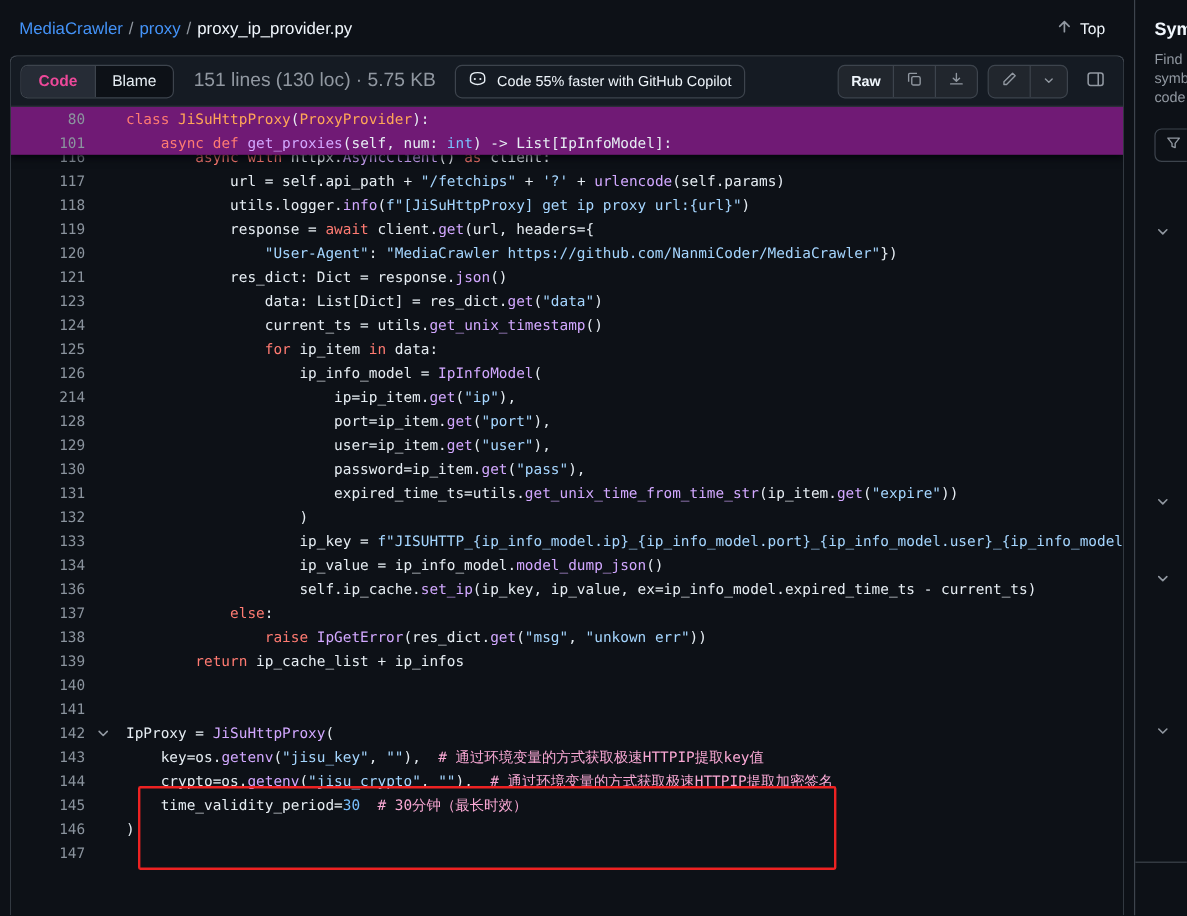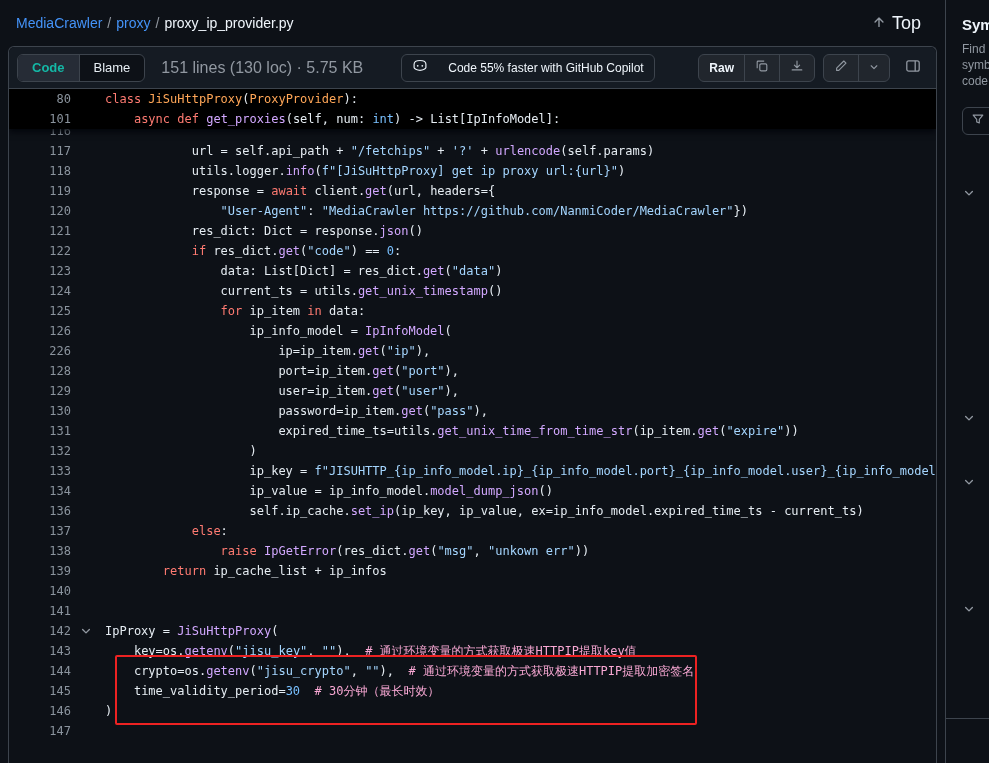--- a/index.html
+++ b/index.html
@@ -6,38 +6,38 @@
   html,body{width:989px;height:763px;overflow:hidden}
   body{background:#0d1117;color:#e6edf3;font-family:"Liberation Sans",sans-serif;position:relative}
   .layout{display:flex;width:989px;height:763px}
   .main{flex:0 0 945px;width:945px;display:flex;flex-direction:column;overflow:hidden}
   
   .topbar{height:46px;flex:none;display:flex;align-items:center;justify-content:space-between;padding:0 16px}
   .breadcrumb{font-size:14px;display:flex;align-items:center}
   .bc-link{color:#4493f8;cursor:pointer}
   .bc-sep{color:#9198a1;margin:0 5px}
   .bc-file{font-weight:400;color:#f0f6fc}
-  .top-btn{display:flex;align-items:center;gap:6px;background:transparent;border:none;color:#f0f6fc;font-size:18px;cursor:pointer;padding:4px 8px;border-radius:6px}
+  .top-btn{display:flex;align-items:center;gap:6px;background:transparent;border:none;color:#f0f6fc;font-size:13px;cursor:pointer;padding:4px 8px;border-radius:6px}
   
   .content-box{margin:0 8px;border:1px solid #3d444d;border-bottom:none;border-radius:6px 6px 0 0;flex:1;display:flex;flex-direction:column;overflow:hidden;background:#0d1117}
   .toolbar{height:42px;flex:none;display:flex;align-items:center;gap:8px;padding:0 8px;background:#151b23;border-bottom:1px solid #3d444d;border-radius:6px 6px 0 0}
   .seg{display:flex;border:1px solid #3d444d;border-radius:6px;overflow:hidden;height:28px;background:#0d1117}
   .seg-btn{padding:0 14px;font-size:13px;display:flex;align-items:center;background:transparent;border:none;color:#e6edf3;cursor:pointer}
-  .seg-btn.active{background:#262c36;border-right:1px solid #3d444d;font-weight:700;color:#14b8a6}
+  .seg-btn.active{background:#262c36;border-right:1px solid #3d444d;font-weight:700;color:#ec4899}
   .stats{font-size:16px;color:#9198a1;margin-left:8px;white-space:nowrap}
-  .copilot{display:flex;align-items:center;gap:20px;font-size:12px;color:#f0f6fc;border:1px solid #3d444d;border-radius:6px;height:28px;padding:0 10px;margin-left:30px;white-space:nowrap;cursor:pointer;background:transparent}
+  .copilot{display:flex;align-items:center;gap:8px;font-size:12px;color:#f0f6fc;border:1px solid #3d444d;border-radius:6px;height:28px;padding:0 10px;margin-left:8px;white-space:nowrap;cursor:pointer;background:transparent}
   .right-cluster{margin-left:auto;display:flex;align-items:center;gap:8px}
   .btn-group{display:flex;height:28px;border:1px solid #3d444d;border-radius:6px;overflow:hidden;background:#21262d}
   .gbtn{display:flex;align-items:center;padding:0 10px;background:transparent;border:none;cursor:pointer}
   .gbtn+.gbtn{border-left:1px solid #3d444d}
   .gbtn .lbl{font-size:12px;font-weight:700;color:#f0f6fc}
   .icon-btn{width:30px;height:28px;display:flex;align-items:center;justify-content:center;background:transparent;border:none;border-radius:6px;cursor:pointer}
   
   .code-area{flex:1;position:relative;overflow:hidden;font-family:"DejaVu Sans Mono","Liberation Mono",monospace;font-size:12px;line-height:20px;font-variant-ligatures:none}
-  .sticky{position:relative;z-index:2;background:#000000;box-shadow:0 3px 6px rgba(1,4,9,.85)}
+  .sticky{position:relative;z-index:2;background:#701a75;box-shadow:0 3px 6px rgba(1,4,9,.85)}
   .code-body{position:relative;z-index:1;margin-top:-8px}
   .crow{display:flex;height:20px;white-space:pre}
   .ln{flex:0 0 62px;text-align:right;color:#8b949e;cursor:pointer;user-select:none}
   .fold{flex:0 0 34px;display:flex;align-items:center;padding-left:9px}
   .ct{white-space:pre}
   .tk-k{color:#ff7b72}
   .tk-s{color:#a5d6ff}
   .tk-f{color:#d2a8ff}
   .tk-c{color:#ffa657}
   .tk-n{color:#79c0ff}
@@ -129,32 +129,31 @@
 
       <div class="code-area">
         <div class="sticky">
           <div>
               <div class="crow"><span class="ln">80</span><span class="fold"></span><span class="ct"><span class="tk-k">class </span><span class="tk-c">JiSuHttpProxy</span><span class="tk-d">(</span><span class="tk-c">ProxyProvider</span><span class="tk-d">):</span></span></div>
               <div class="crow"><span class="ln">101</span><span class="fold"></span><span class="ct">    <span class="tk-k">async</span><span class="tk-d"> </span><span class="tk-k">def</span><span class="tk-d"> </span><span class="tk-f">get_proxies</span><span class="tk-d">(self, num: </span><span class="tk-n">int</span><span class="tk-d">) -&gt; List[IpInfoModel]:</span></span></div>
             </div>
         </div>
         <div class="code-body">
           <div>
-              <div class="crow"><span class="ln">116</span><span class="fold"></span></div>
+              <div class="crow"><span class="ln">116</span><span class="fold"></span><span class="ct">        <span class="tk-k">async</span><span class="tk-d"> </span><span class="tk-k">with</span><span class="tk-d"> httpx.</span><span class="tk-f">AsyncClient</span><span class="tk-d">() </span><span class="tk-k">as</span><span class="tk-d"> client:</span></span></div>
               <div class="crow"><span class="ln">117</span><span class="fold"></span><span class="ct">            <span class="tk-d">url = self.api_path + </span><span class="tk-s">"/fetchips"</span><span class="tk-d"> + </span><span class="tk-s">'?'</span><span class="tk-d"> + </span><span class="tk-f">urlencode</span><span class="tk-d">(self.params)</span></span></div>
               <div class="crow"><span class="ln">118</span><span class="fold"></span><span class="ct">            <span class="tk-d">utils.logger.</span><span class="tk-f">info</span><span class="tk-d">(</span><span class="tk-s">f"[JiSuHttpProxy] get ip proxy url:{url}"</span><span class="tk-d">)</span></span></div>
               <div class="crow"><span class="ln">119</span><span class="fold"></span><span class="ct">            <span class="tk-d">response = </span><span class="tk-k">await</span><span class="tk-d"> client.</span><span class="tk-f">get</span><span class="tk-d">(url, headers={</span></span></div>
               <div class="crow"><span class="ln">120</span><span class="fold"></span><span class="ct">                <span class="tk-s">"User-Agent"</span><span class="tk-d">: </span><span class="tk-s">"MediaCrawler https://github.com/NanmiCoder/MediaCrawler"</span><span class="tk-d">})</span></span></div>
               <div class="crow"><span class="ln">121</span><span class="fold"></span><span class="ct">            <span class="tk-d">res_dict: Dict = response.</span><span class="tk-f">json</span><span class="tk-d">()</span></span></div>
-              <div class="crow"><span class="ln">122</span><span class="fold"></span><span class="ct">            <span class="tk-k">if</span><span class="tk-d"> res_dict.</span><span class="tk-f">get</span><span class="tk-d">(</span><span class="tk-s">"code"</span><span class="tk-d">) == </span><span class="tk-n">0</span><span class="tk-d">:</span></span></div>
               <div class="crow"><span class="ln">123</span><span class="fold"></span><span class="ct">                <span class="tk-d">data: List[Dict] = res_dict.</span><span class="tk-f">get</span><span class="tk-d">(</span><span class="tk-s">"data"</span><span class="tk-d">)</span></span></div>
               <div class="crow"><span class="ln">124</span><span class="fold"></span><span class="ct">                <span class="tk-d">current_ts = utils.</span><span class="tk-f">get_unix_timestamp</span><span class="tk-d">()</span></span></div>
               <div class="crow"><span class="ln">125</span><span class="fold"></span><span class="ct">                <span class="tk-k">for</span><span class="tk-d"> ip_item </span><span class="tk-k">in</span><span class="tk-d"> data:</span></span></div>
               <div class="crow"><span class="ln">126</span><span class="fold"></span><span class="ct">                    <span class="tk-d">ip_info_model = </span><span class="tk-f">IpInfoModel</span><span class="tk-d">(</span></span></div>
-              <div class="crow"><span class="ln">226</span><span class="fold"></span><span class="ct">                        <span class="tk-d">ip=ip_item.</span><span class="tk-f">get</span><span class="tk-d">(</span><span class="tk-s">"ip"</span><span class="tk-d">),</span></span></div>
+              <div class="crow"><span class="ln">214</span><span class="fold"></span><span class="ct">                        <span class="tk-d">ip=ip_item.</span><span class="tk-f">get</span><span class="tk-d">(</span><span class="tk-s">"ip"</span><span class="tk-d">),</span></span></div>
               <div class="crow"><span class="ln">128</span><span class="fold"></span><span class="ct">                        <span class="tk-d">port=ip_item.</span><span class="tk-f">get</span><span class="tk-d">(</span><span class="tk-s">"port"</span><span class="tk-d">),</span></span></div>
               <div class="crow"><span class="ln">129</span><span class="fold"></span><span class="ct">                        <span class="tk-d">user=ip_item.</span><span class="tk-f">get</span><span class="tk-d">(</span><span class="tk-s">"user"</span><span class="tk-d">),</span></span></div>
               <div class="crow"><span class="ln">130</span><span class="fold"></span><span class="ct">                        <span class="tk-d">password=ip_item.</span><span class="tk-f">get</span><span class="tk-d">(</span><span class="tk-s">"pass"</span><span class="tk-d">),</span></span></div>
               <div class="crow"><span class="ln">131</span><span class="fold"></span><span class="ct">                        <span class="tk-d">expired_time_ts=utils.</span><span class="tk-f">get_unix_time_from_time_str</span><span class="tk-d">(ip_item.</span><span class="tk-f">get</span><span class="tk-d">(</span><span class="tk-s">"expire"</span><span class="tk-d">))</span></span></div>
               <div class="crow"><span class="ln">132</span><span class="fold"></span><span class="ct">                    <span class="tk-d">)</span></span></div>
               <div class="crow"><span class="ln">133</span><span class="fold"></span><span class="ct">                    <span class="tk-d">ip_key = </span><span class="tk-s">f"JISUHTTP_{ip_info_model.ip}_{ip_info_model.port}_{ip_info_model.user}_{ip_info_model.password}"</span></span></div>
               <div class="crow"><span class="ln">134</span><span class="fold"></span><span class="ct">                    <span class="tk-d">ip_value = ip_info_model.</span><span class="tk-f">model_dump_json</span><span class="tk-d">()</span></span></div>
               <div class="crow"><span class="ln">136</span><span class="fold"></span><span class="ct">                    <span class="tk-d">self.ip_cache.</span><span class="tk-f">set_ip</span><span class="tk-d">(ip_key, ip_value, ex=ip_info_model.expired_time_ts - current_ts)</span></span></div>
               <div class="crow"><span class="ln">137</span><span class="fold"></span><span class="ct">            <span class="tk-k">else</span><span class="tk-d">:</span></span></div>
               <div class="crow"><span class="ln">138</span><span class="fold"></span><span class="ct">                <span class="tk-k">raise</span><span class="tk-d"> </span><span class="tk-f">IpGetError</span><span class="tk-d">(res_dict.</span><span class="tk-f">get</span><span class="tk-d">(</span><span class="tk-s">"msg"</span><span class="tk-d">, </span><span class="tk-s">"unkown err"</span><span class="tk-d">))</span></span></div>

